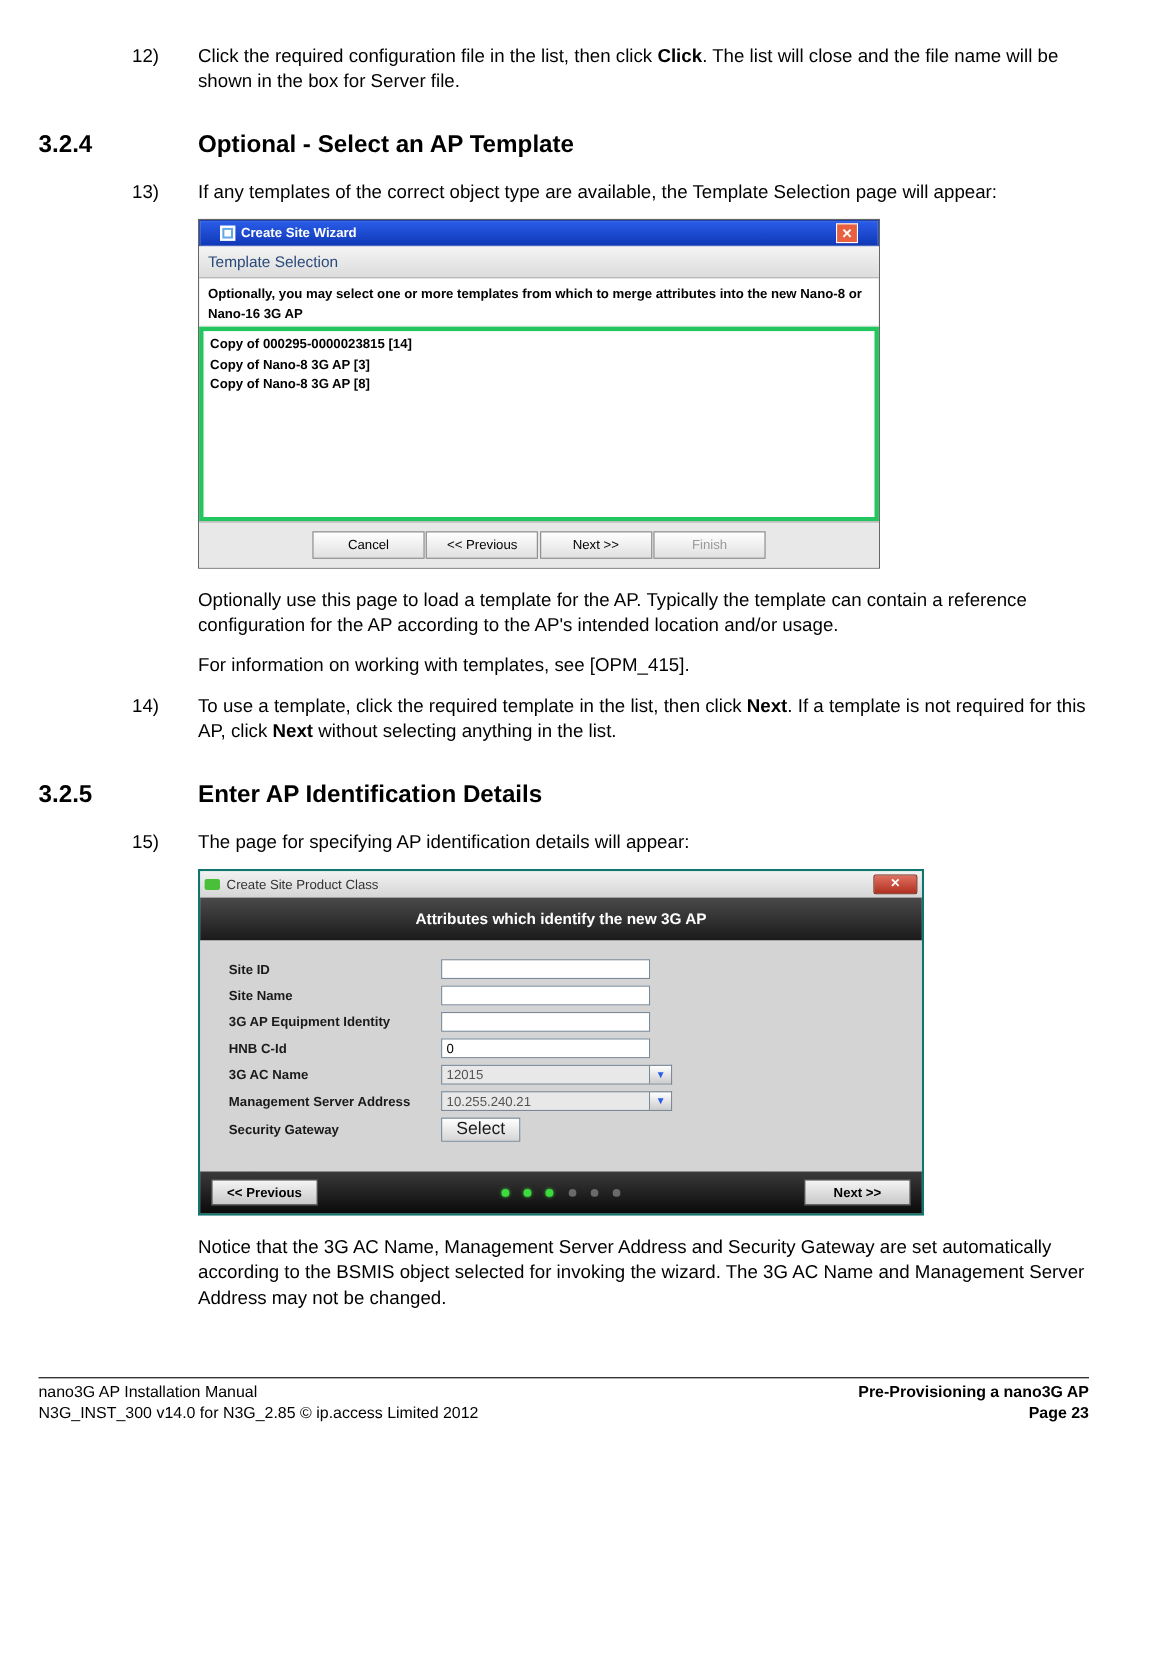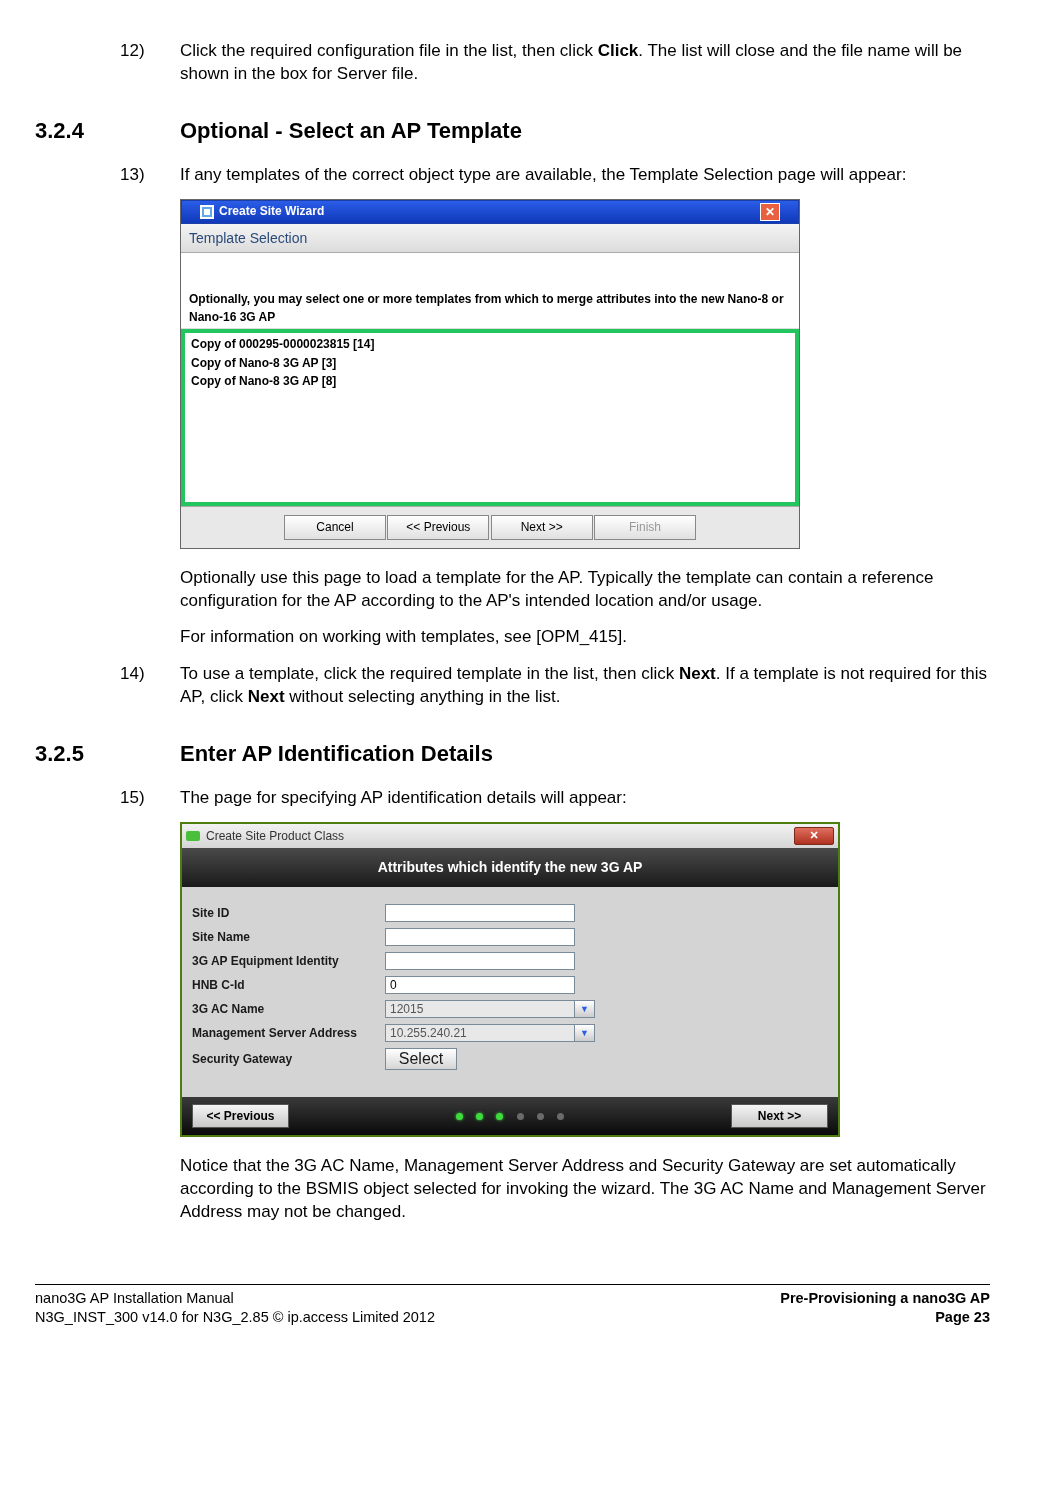--- a/index.html
+++ b/index.html
@@ -42,42 +42,42 @@
     display: flex; align-items: center; justify-content: center;
     line-height: 1;
   }
   .wiz1-subhead {
     background: linear-gradient(to bottom, #f4f4f4, #dcdcdc);
     padding: 5px 8px; color: #2a4a7a; font-weight: normal; font-size: 14px;
     border-bottom: 1px solid #aaa;
   }
   .wiz1-instr {
     padding: 5px 8px 2px 8px; font-weight: bold; font-size: 12px;
-    border-bottom: 1px solid #ddd; line-height: 1.5; margin-top: 32px;
+    border-bottom: 1px solid #ddd; line-height: 1.5;
   }
   .wiz1-list {
     height: 165px; background: #fff; border: 4px solid #22c55e; margin: 0;
     font-weight: bold; font-size: 12px; padding: 2px 4px;
   }
   .wiz1-list .row { padding: 1px 2px; }
   .wiz1-footer {
     background: #e8e8e8; padding: 8px 0; text-align: center;
     border-top: 1px solid #aaa;
   }
   .wiz1-footer .btn {
     display: inline-block; width: 100px; padding: 3px 0;
     background: linear-gradient(to bottom,#fff,#e0e0e0);
     border: 1px solid #888; font-size: 12px; margin: 0 -1px;
   }
   .wiz1-footer .btn.disabled { color: #999; }
 
   
   .wizard2 {
     width: 656px; margin: 8px 0 18px 145px;
-    border: 2px solid #4d7c0f; background: #dcdcdc;
+    border: 2px solid #0f766e; background: #dcdcdc;
     font-size: 12px;
   }
   .wiz2-titlebar {
     background: linear-gradient(to bottom,#f2f2f2,#d5d5d5);
     padding: 3px 4px; display: flex; align-items: center;
     font-size: 12px; color: #333;
   }
   .wiz2-titlebar .icon-green {
     width: 14px; height: 10px; margin-right: 6px;
     background: #4abf3a; border-radius: 2px;
@@ -88,21 +88,21 @@
     border: 1px solid #7a2a1a; border-radius: 2px;
     color: #fff; font-weight: bold; font-size: 11px;
     display: flex; align-items: center; justify-content: center;
   }
   .wiz2-header {
     background: linear-gradient(to bottom,#4a4a4a,#1a1a1a);
     color: #fff; font-weight: bold; text-align: center;
     padding: 10px 0; font-size: 14px;
   }
   .wiz2-form {
-    background: #d4d4d4; padding: 14px 10px 24px 6px;
+    background: #d4d4d4; padding: 14px 10px 24px 22px;
   }
   .wiz2-form table { border-collapse: collapse; }
   .wiz2-form td { padding: 3px 4px; font-size: 12px; font-weight: bold; color: #1a1a1a; vertical-align: middle; }
   .wiz2-form td.label { width: 185px; }
   .wiz2-input {
     width: 190px; height: 18px; border: 1px solid #7a8a98;
     background: #fff; font-size: 12px; padding: 0 4px;
     box-sizing: border-box;
   }
   .wiz2-input.readonly { background: #e8e8e8; color: #555; }

